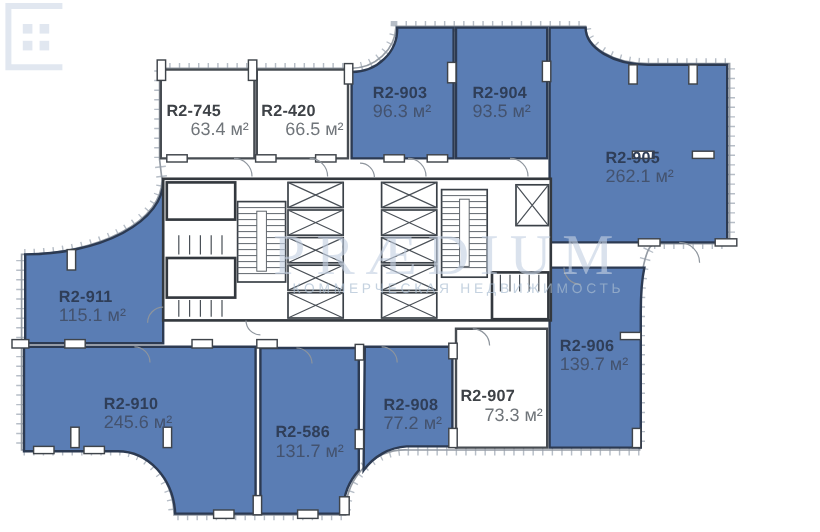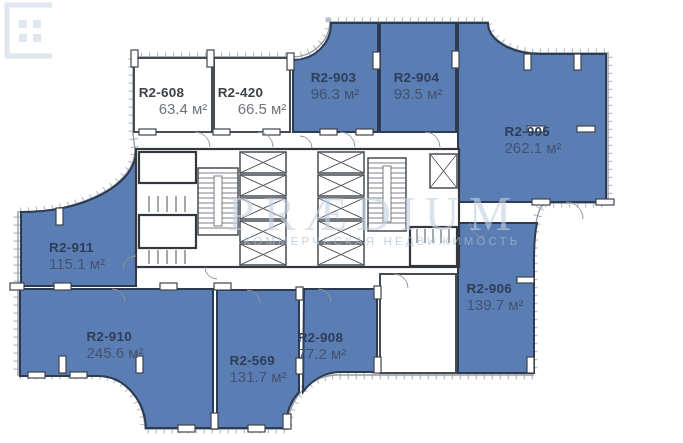--- a/index.html
+++ b/index.html
@@ -172,21 +172,21 @@
       <rect x="19" y="20" width="8" height="8" fill="rgba(200,212,228,0.55)"></rect>
       <rect x="33" y="20" width="8" height="8" fill="rgba(200,212,228,0.55)"></rect>
       <rect x="19" y="34" width="8" height="8" fill="rgba(200,212,228,0.55)"></rect>
       <rect x="33" y="34" width="8" height="8" fill="rgba(200,212,228,0.55)"></rect>
     </svg>
     <div class="wm-big">PRÆDIUM</div>
     <div class="wm-sub">КОММЕРЧЕСКАЯ НЕДВИЖИМОСТЬ</div>
   </div>
 
   <div class="unit-label plain" style="left:173px;top:101px">
-    <div class="u-name">R2-608</div>
+    <div class="u-name">R2-745</div>
     <div class="u-area">63.4 м²</div>
   </div>
   <div class="unit-label plain" style="left:252px;top:101px">
     <div class="u-name">R2-420</div>
     <div class="u-area">66.5 м²</div>
   </div>
   <div class="unit-label blue" style="left:335px;top:86px">
     <div class="u-name">R2-903</div>
     <div class="u-area">96.3 м²</div>
   </div>
@@ -195,26 +195,30 @@
     <div class="u-area">93.5 м²</div>
   </div>
   <div class="unit-label blue" style="left:533px;top:140px">
     <div class="u-name">R2-905</div>
     <div class="u-area">262.1 м²</div>
   </div>
   <div class="unit-label blue" style="left:495px;top:297px">
     <div class="u-name">R2-906</div>
     <div class="u-area">139.7 м²</div>
   </div>
-  <div class="unit-label blue" style="left:322px;top:346px">
+  <div class="unit-label plain" style="left:418px;top:339px">
+    <div class="u-name">R2-907</div>
+    <div class="u-area">73.3 м²</div>
+  </div>
+  <div class="unit-label blue" style="left:344px;top:346px">
     <div class="u-name">R2-908</div>
     <div class="u-area">77.2 м²</div>
   </div>
   <div class="unit-label blue" style="left:258px;top:369px">
-    <div class="u-name">R2-569</div>
+    <div class="u-name">R2-586</div>
     <div class="u-area">131.7 м²</div>
   </div>
   <div class="unit-label blue" style="left:115px;top:345px">
     <div class="u-name">R2-910</div>
     <div class="u-area">245.6 м²</div>
   </div>
   <div class="unit-label blue" style="left:77px;top:256px">
     <div class="u-name">R2-911</div>
     <div class="u-area">115.1 м²</div>
   </div>

